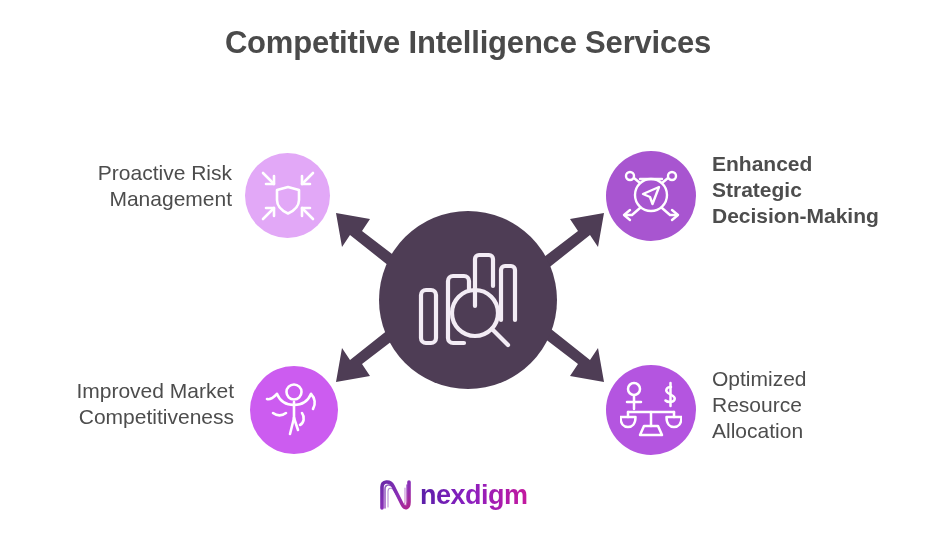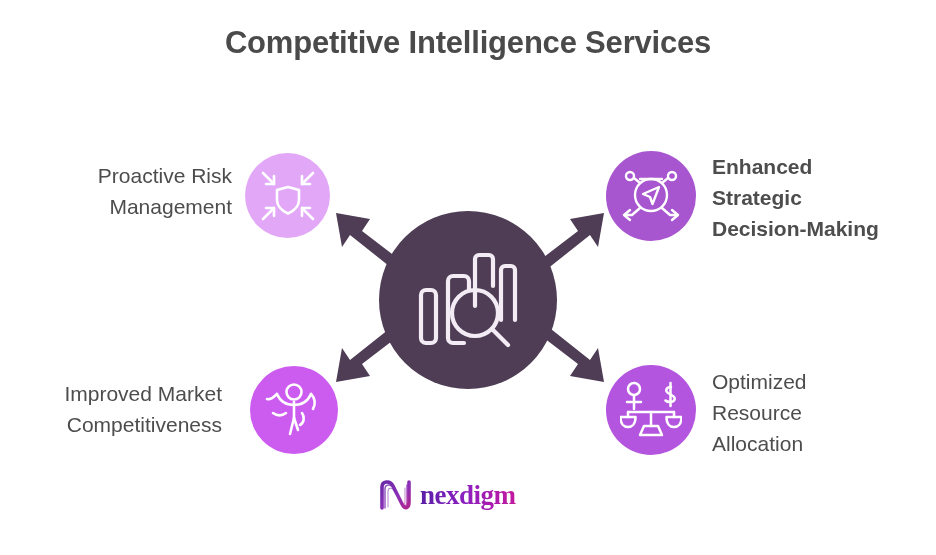--- a/index.html
+++ b/index.html
@@ -35,27 +35,27 @@
     color: #4a4a4a;
     white-space: nowrap;
   }
 
   
   .node-label {
     position: absolute;
     font-family: "Liberation Sans", sans-serif;
     font-weight: normal;
     font-size: 21px;
-    line-height: 31px;
+    line-height: 26px;
     color: #4d4d4d;
     white-space: pre-line;
   }
   #label-tl { left: 20px;  top: 160px; width: 212px; text-align: right; }
   #label-tr { left: 712px; top: 151px; width: 215px; text-align: left; font-weight: bold; }
-  #label-bl { left: 0;  top: 378px; width: 222px; text-align: right; }
+  #label-bl { left: 12px;  top: 378px; width: 222px; text-align: right; }
   #label-br { left: 712px; top: 366px; width: 215px; text-align: left; }
 
   
   .node-circle {
     position: absolute;
     border-radius: 50%;
     display: flex;
     align-items: center;
     justify-content: center;
   }
@@ -89,21 +89,21 @@
   #logo {
     position: absolute;
     left: 378px;
     top: 474px;
     width: 150px;
     height: 42px;
     display: flex;
     align-items: center;
   }
   #logo-word {
-    font-family: Liberation Serif, serif;
+    font-family: Liberation Sans, sans-serif;
     font-weight: bold;
     font-size: 27px;
     letter-spacing: -0.5px;
     margin-left: 8px;
     background: linear-gradient(90deg, #5a1fa8 0%, #8a1fc0 45%, #c4199e 100%);
     -webkit-background-clip: text;
     background-clip: text;
     color: transparent;
     -webkit-text-fill-color: transparent;
   }

